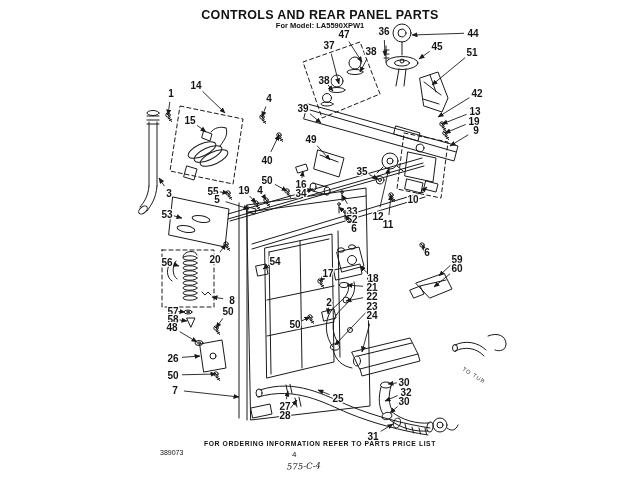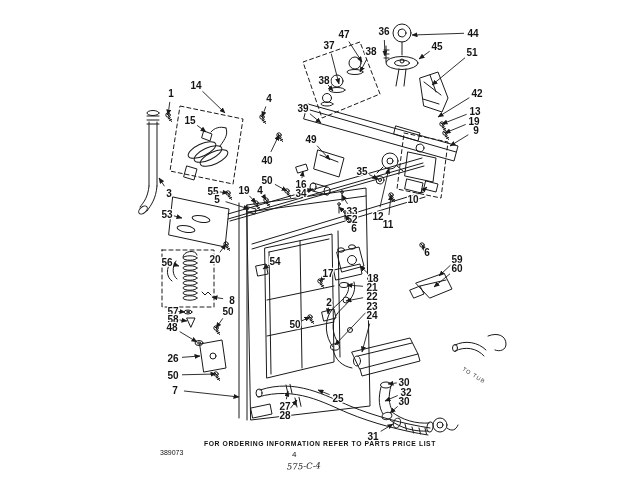--- a/index.html
+++ b/index.html
@@ -18,20 +18,22 @@
   svg.art{position:absolute;left:0;top:0;}
   svg .leader{stroke:#1a1a1a;stroke-width:.9;}
   svg text.callout{font:600 10px "Liberation Sans",sans-serif;fill:#141414;
          text-anchor:middle;paint-order:stroke;stroke:#fff;stroke-width:2.5px;stroke-linejoin:round;}
   svg text.marking{font:5.5px "Liberation Sans",sans-serif;fill:#333;stroke:none;letter-spacing:1px;}
 </style>
 </head>
 <body>
 
 <div class="page">
+  <div class="title">CONTROLS AND REAR PANEL PARTS</div>
+  <div class="subtitle">For Model: LA5590XPW1</div>
 
   <svg class="art" width="640" height="480" viewBox="0 0 640 480">
     <defs>
       <marker id="arrowhead" markerWidth="6" markerHeight="5" refX="5.5" refY="2.5" orient="auto" markerUnits="userSpaceOnUse">
         <path d="M0,0 L6,2.5 L0,5 Z" fill="#1a1a1a"></path>
       </marker>
       <g id="scr" stroke="#1a1a1a" fill="none" stroke-width="1">
         <circle cx="0" cy="0" r="2.2"></circle>
         <line x1="-1.4" y1="-1.4" x2="1.4" y2="1.4"></line>
         <path d="M0.5,2 L3.5,6.5 M0.2,3.8 l2.2,-1 M1.4,5.4 l2.2,-1"></path>

